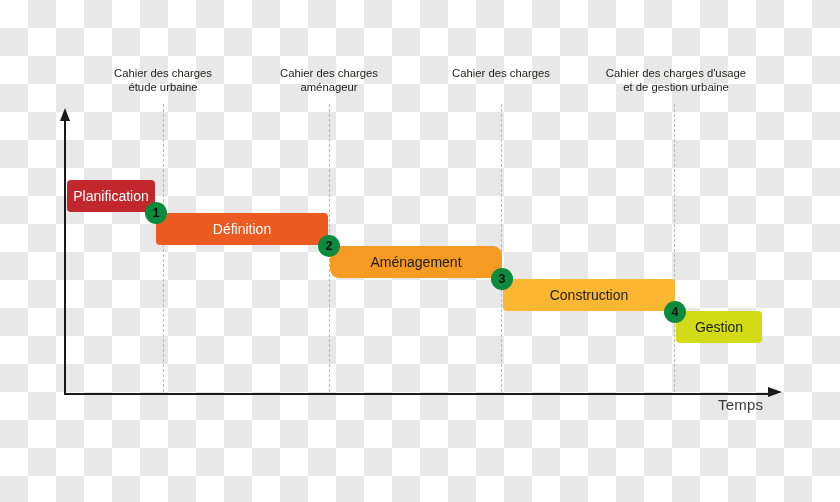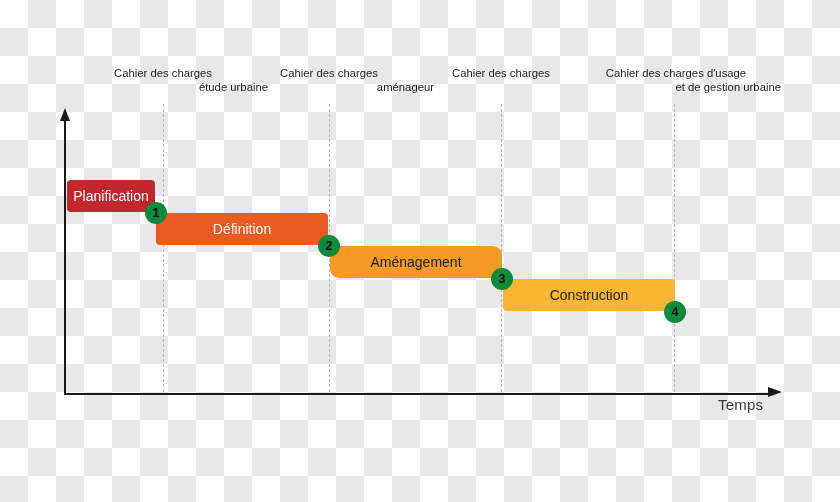--- a/index.html
+++ b/index.html
@@ -88,21 +88,21 @@
   .milestone-label {
     position: absolute;
     top: 66px;
     width: 210px;
     margin-left: -105px;
     text-align: center;
     font-size: 11.3px;
     line-height: 14.4px;
     color: #1d1d1b;
   }
-  .milestone-label .l2 { display: block; text-align: right; }
+  .milestone-label .l2 { display: block; }
   
   .bar {
     position: absolute;
     border-radius: 4px;
     display: flex;
     align-items: center;
     justify-content: center;
     font-size: 14px;
     color: #1d1d1b;
     box-sizing: border-box;
@@ -165,20 +165,23 @@
     </div>
     <div class="bar light-text" style="left:156px; top:213px; width:172px; height:32px; background:#EB5A20;">
       <span>Définition</span>
     </div>
     <div class="bar" style="left:330px; top:246px; width:172px; height:32px; background:#F59B23;border-radius:9px;">
       <span>Aménagement</span>
     </div>
     <div class="bar" style="left:503px; top:279px; width:172px; height:32px; background:#FBB731;">
       <span>Construction</span>
     </div>
+    <div class="bar" style="left:676px; top:311px; width:86px; height:32px; background:#D2DB16;">
+      <span>Gestion</span>
+    </div>
 
     <div class="node" style="left:156px; top:213px;">
       <span>1</span>
     </div>
     <div class="node" style="left:329px; top:246px;">
       <span>2</span>
     </div>
     <div class="node" style="left:502px; top:279px;">
       <span>3</span>
     </div>

